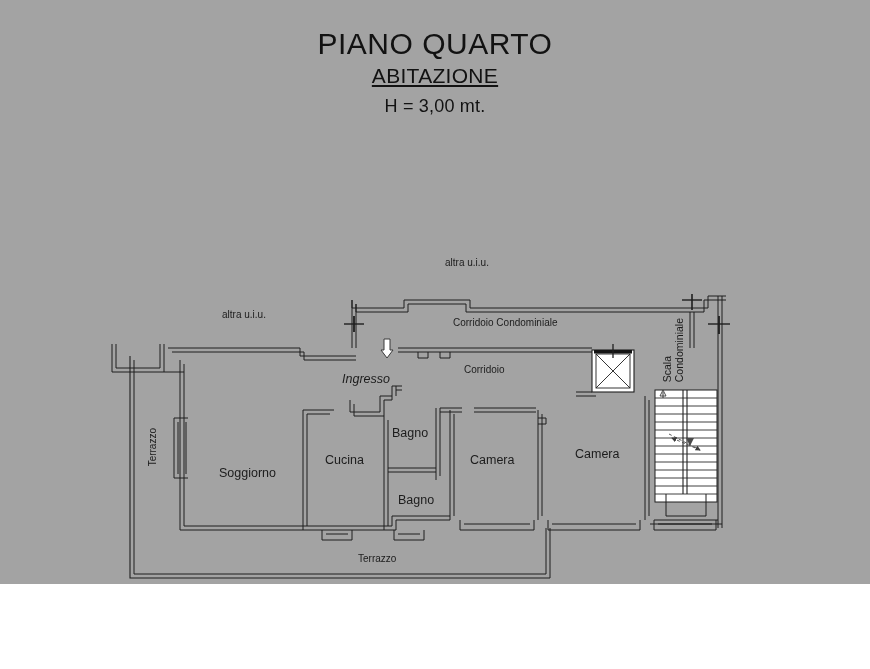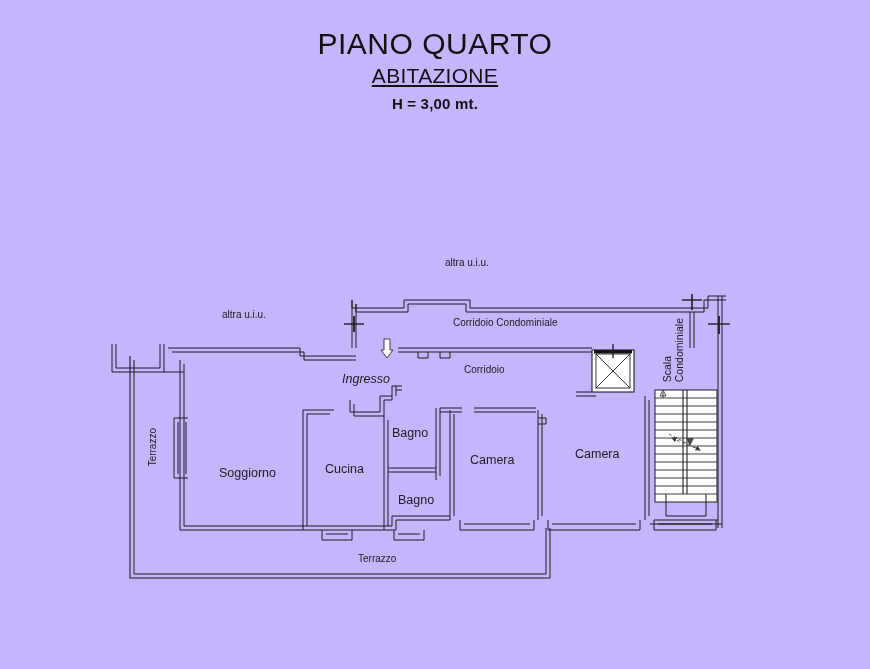--- a/index.html
+++ b/index.html
@@ -12,22 +12,22 @@
     width: 870px;
     height: 669px;
     position: relative;
     overflow: hidden;
     font-family: "Liberation Sans", sans-serif;
     color: #1a1a1a;
   }
   #plan-root {
     position: relative;
     width: 870px;
-    height: 669px;
-    background: #c4b5fd;
+    height: 584px;
+    background: #a3a3a3;
   }
   
   .title-block {
     position: absolute;
     left: 0;
     top: 26px;
     width: 870px;
     text-align: center;
     user-select: none;
   }
@@ -40,22 +40,22 @@
   }
   .title-sub {
     font-size: 21px;
     letter-spacing: 0.3px;
     font-weight: 400;
     line-height: 1.45;
     color: #121212;
     text-decoration: underline;
   }
   .title-height {
-    font-size: 15px;
-    font-weight: 700;
+    font-size: 18px;
+    font-weight: 400;
     letter-spacing: 0.2px;
     line-height: 1.6;
     color: #121212;
   }
   
   #drawing {
     position: absolute;
     left: 0;
     top: 0;
     width: 870px;
@@ -274,21 +274,21 @@
       </g>
     </g>
   </svg>
 
   <div class="plan-label lbl-small" style="left:445px;top:258px;">altra u.i.u.</div>
   <div class="plan-label lbl-small" style="left:222px;top:310px;">altra u.i.u.</div>
   <div class="plan-label lbl-corridor" style="left:453px;top:318px;">Corridoio Condominiale</div>
   <div class="plan-label lbl-corridor" style="left:358px;top:554px;">Terrazzo</div>
 
   <div class="plan-label lbl-room" style="left:219px;top:448px;margin-top:19px;">Soggiorno</div>
-  <div class="plan-label lbl-room" style="left:325px;top:454px;margin-top:9px;">Cucina</div>
+  <div class="plan-label lbl-room" style="left:325px;top:454px;">Cucina</div>
   <div class="plan-label lbl-room" style="left:392px;top:427px;">Bagno</div>
   <div class="plan-label lbl-room" style="left:398px;top:494px;">Bagno</div>
   <div class="plan-label lbl-room" style="left:470px;top:454px;">Camera</div>
   <div class="plan-label lbl-room" style="left:575px;top:448px;">Camera</div>
   <div class="plan-label lbl-room" style="left:342px;top:373px;font-style:italic;">Ingresso</div>
   <div class="plan-label lbl-corridor" style="left:464px;top:365px;">Corridoio</div>
 
   <div class="plan-label lbl-vert lbl-corridor" style="left:148px;top:428px;">Terrazzo</div>
 
   <div class="lbl-vert-pair" style="left:662px;top:318px;">

